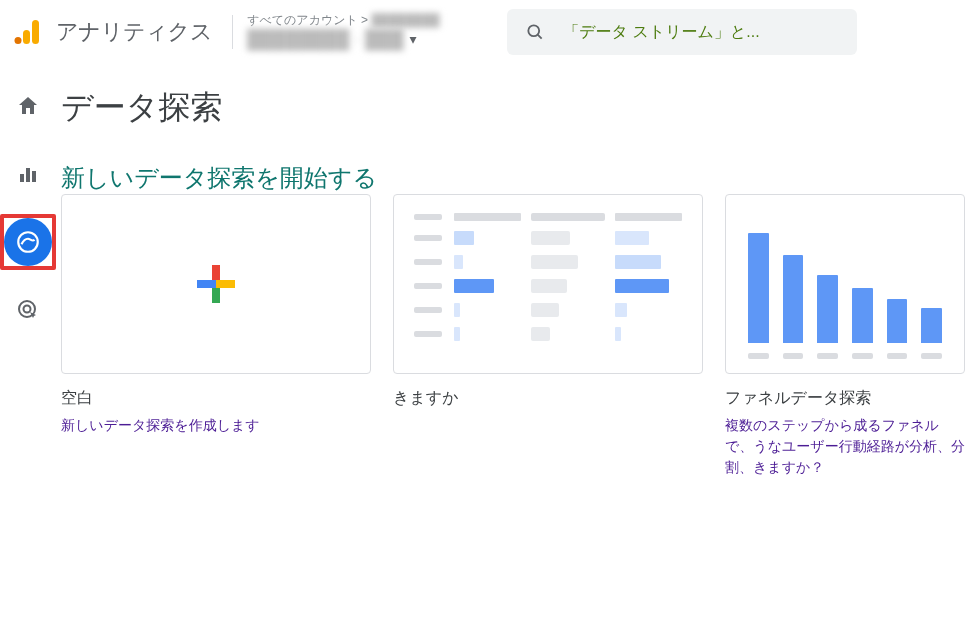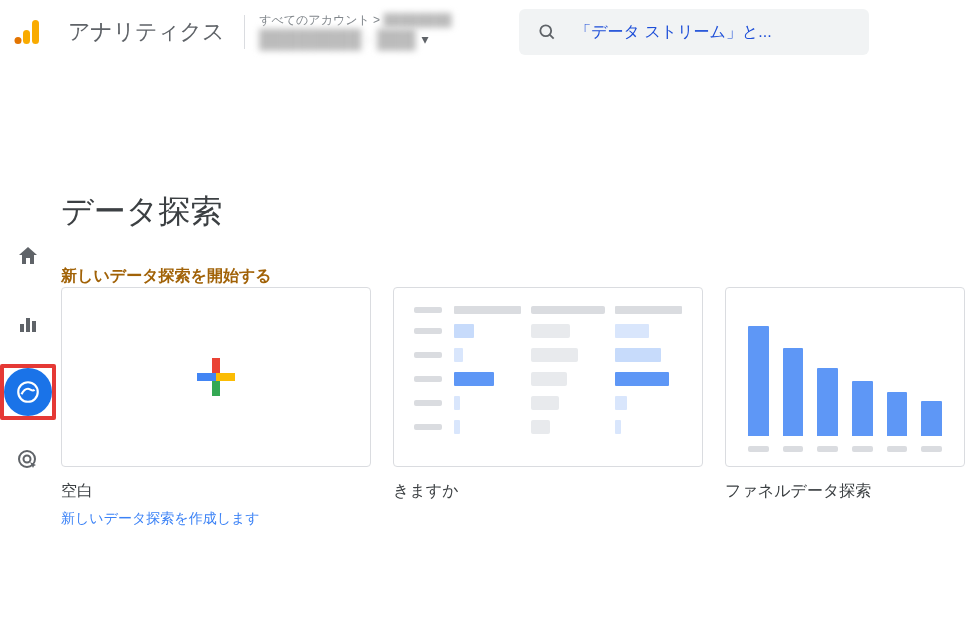--- a/index.html
+++ b/index.html
@@ -1,45 +1,45 @@
 <!DOCTYPE html>
 <html><head>
 <meta charset="utf-8">
 <style>
   * { box-sizing: border-box; margin: 0; padding: 0; }
   html, body { width: 965px; height: 633px; font-family: Arial, 'Hiragino Kaku Gothic ProN', Meiryo, sans-serif; background:#fff; color:#3c4043; overflow:hidden; }
   .header { display:flex; align-items:center; height:64px; padding:0 12px; }
   .logo-wrap { display:flex; align-items:center; gap:6px; }
   .logo-glyph { width:32px; height:32px; position:relative; }
   .logo-glyph svg { width:32px; height:32px; }
-  .app-title { font-size:22px; color:#5f6368; margin-left:18px; letter-spacing:-0.2px; }
+  .app-title { font-size:22px; color:#5f6368; margin-left:6px; letter-spacing:-0.2px; }
   .vsep { width:1px; height:34px; background:#dadce0; margin:0 14px 0 20px; }
   .acct { display:flex; flex-direction:column; line-height:1.25; font-size:13px; color:#5f6368; min-width:240px;}
   .acct-top { font-size:12px; color:#80868b; }
   .acct-bot { display:flex; align-items:center; gap:6px; }
   .blur { filter: blur(3px); color:#bbb; }
   .dropdown-caret { color:#5f6368; font-size:14px;}
   .searchbar { margin-left:20px; background:#f1f3f4; border-radius:6px; display:flex; align-items:center; height:46px; padding:0 18px; flex:1; max-width:350px; }
   .searchbar .sicon { color:#5f6368; margin-right:18px; display:flex; }
-  .searchbar .sph { color:#1d4ed8; font-size:16px; white-space:nowrap; overflow:hidden; text-overflow:ellipsis; }
-
-  .body { display:flex; height:calc(633px - 64px);align-items:center; }
+  .searchbar .sph { color:#4d7c0f; font-size:16px; white-space:nowrap; overflow:hidden; text-overflow:ellipsis; }
+
+  .body { display:flex; height:calc(633px - 64px); }
   .sidebar { width:60px; display:flex; flex-direction:column; align-items:center; padding-top:18px; gap:20px; }
   .nav-item { width:48px; height:48px; display:flex; align-items:center; justify-content:center; color:#5f6368; border-radius:50%; cursor:pointer; position:relative;}
   .nav-item.active { background:#1a73e8; border-radius:50%; }
   .nav-item.active svg { color:#fff; }
   .highlight-box { position:absolute; inset:-4px; border:4px solid #e53935; border-radius:2px; }
   .main { flex:1; padding:22px 0 0 6px; }
   .page-title { font-size:32px; color:#3c4043; font-weight:400; }
-  .section-subtitle { font-size:16px; margin-top:32px; color:#a16207;font-weight:bold; }
+  .section-subtitle { font-size:24px; margin-top:32px; color:#0f766e; }
   .cards { display:flex; gap:22px; }
   .card { width:310px; flex-shrink:0;}
   .card-preview { height:180px; border:1px solid #dadce0; border-radius:4px; background:#fff; display:flex; align-items:center; justify-content:center; overflow:hidden; cursor:pointer; }
   .card-title { margin-top:14px; font-size:16px; color:#3c4043; }
-  .card-desc { margin-top:6px; font-size:14px; color:#3b82f6; line-height:1.5; }
+  .card-desc { margin-top:6px; font-size:14px; color:#4c1d95; line-height:1.5; }
 
   
   .plus { position:relative; width:38px; height:38px; }
   .plus .h1 { position:absolute; left:15px; top:0; width:8px; height:19px; background:#ea4335; }
   .plus .h2 { position:absolute; left:15px; top:19px; width:8px; height:19px; background:#34a853; }
   .plus .v1 { position:absolute; top:15px; left:0; height:8px; width:19px; background:#4285f4; }
   .plus .v2 { position:absolute; top:15px; left:19px; height:8px; width:19px; background:#fbbc04; }
 
   
   .ff { width:100%; height:100%; padding:18px 20px 10px 20px; display:flex; flex-direction:column; gap:10px;}
@@ -231,17 +231,18 @@
               <div class="fun-lab"></div>
                 <div class="fun-lab"></div>
                 <div class="fun-lab"></div>
                 <div class="fun-lab"></div>
                 <div class="fun-lab"></div>
                 <div class="fun-lab"></div>
             </div>
           </div>
         </div>
         <div class="card-title">ファネルデータ探索</div>
+        <div class="card-desc">複数のステップから成るファネルで、うなユーザー行動経路が分析、分割、きますか？</div>
       </div>
 
     </div>
   </div>
 </div>
 
 </body></html>

